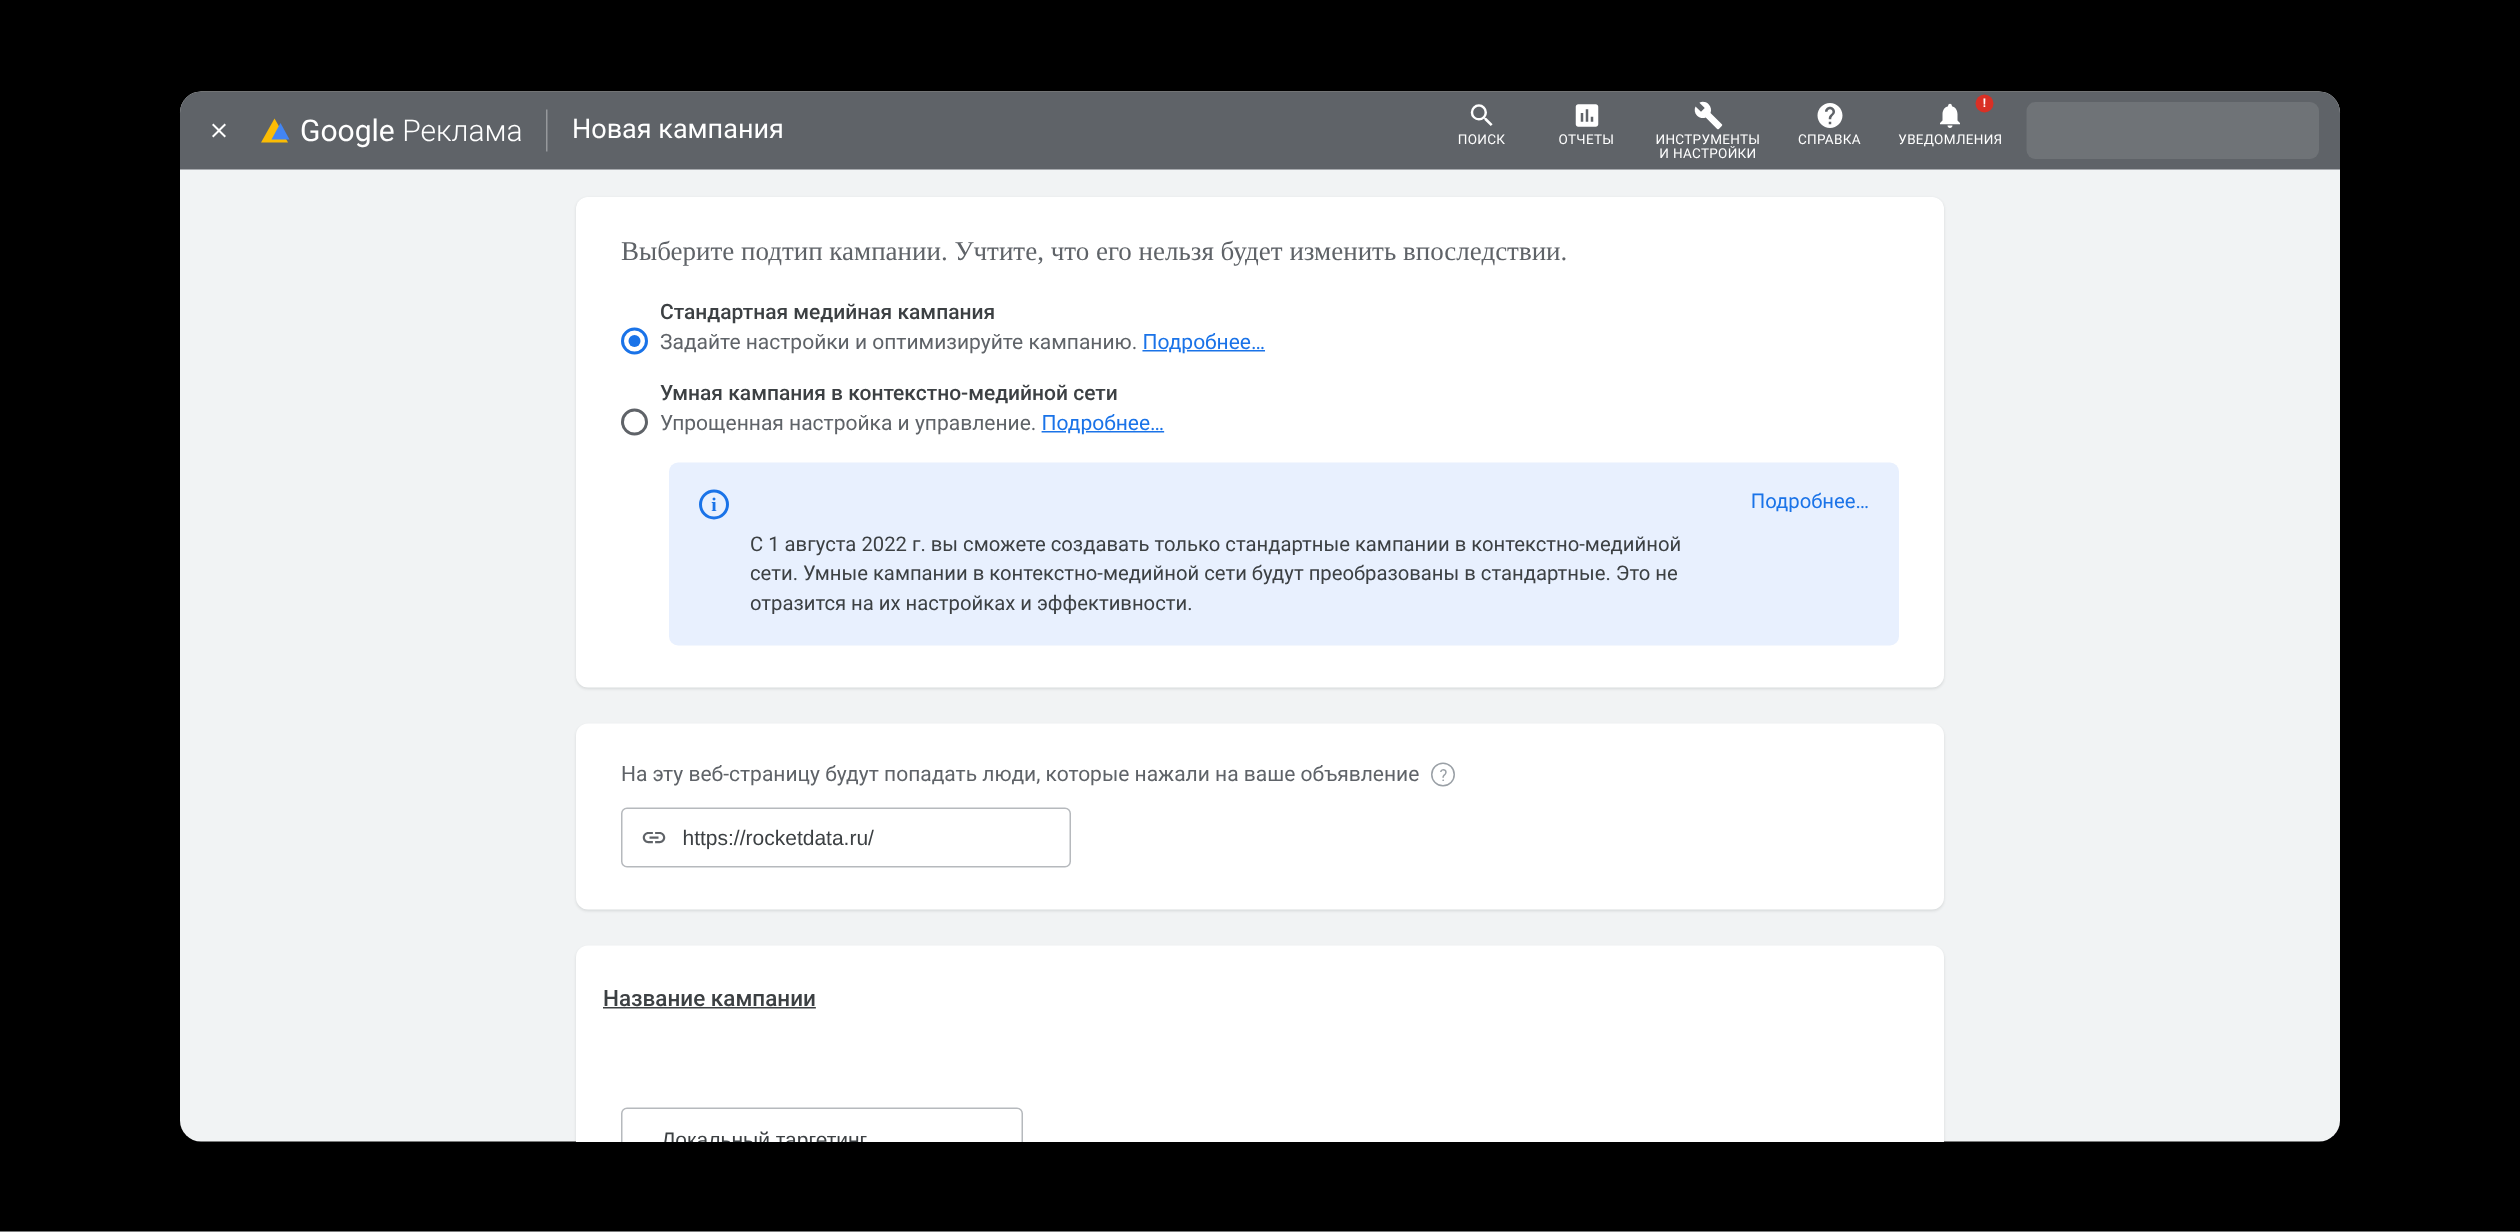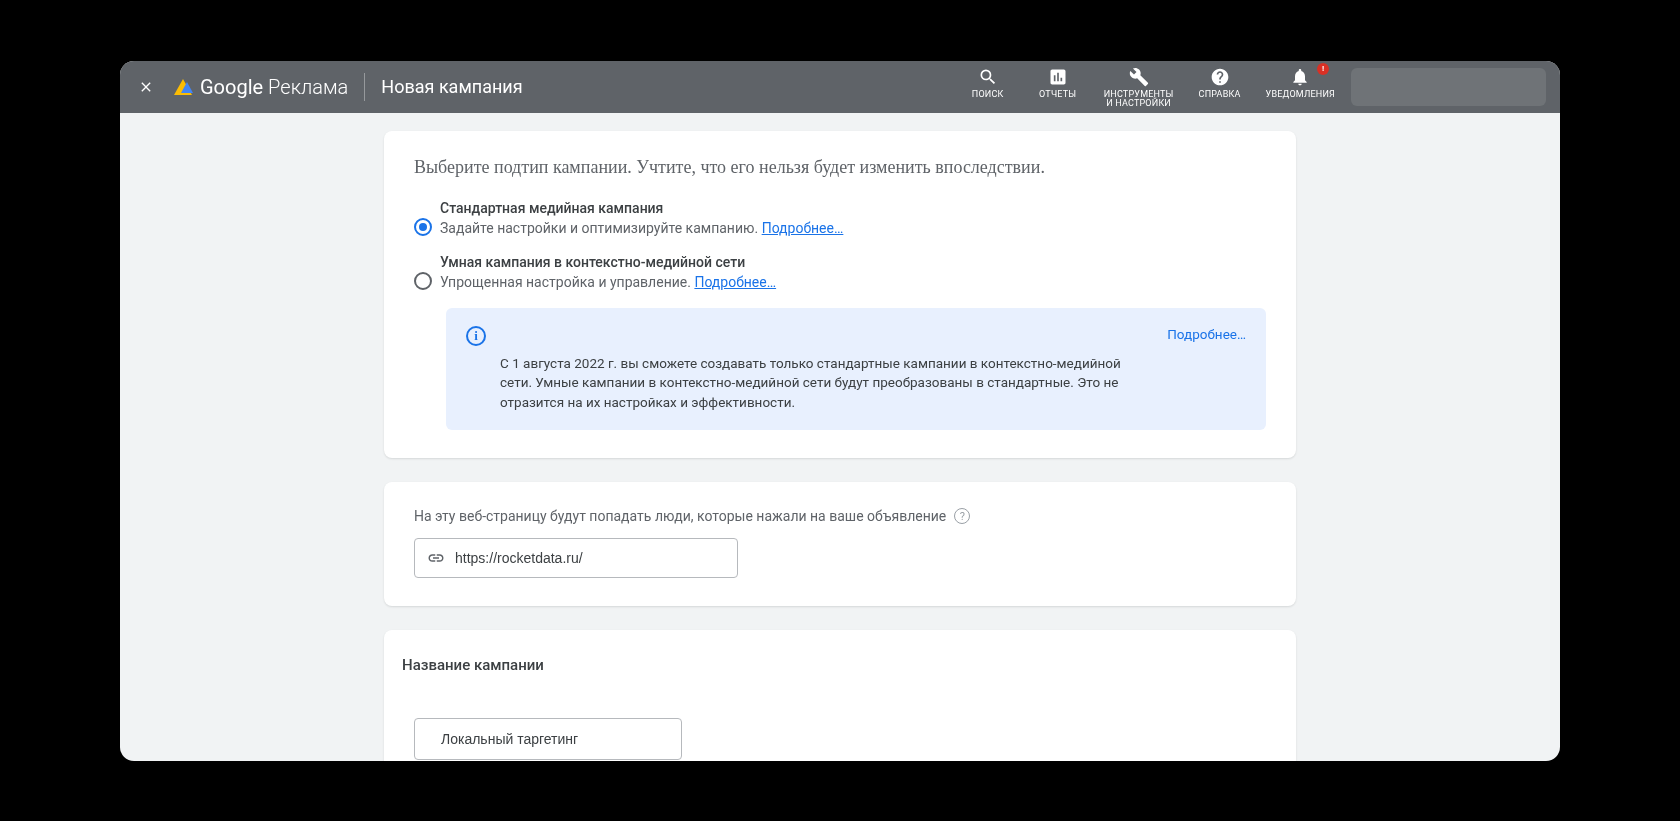--- a/index.html
+++ b/index.html
@@ -113,26 +113,26 @@
   }
   .info-text { font-size:13.5px; color:#3c4043; line-height:1.45; flex:1;margin-top:28px; }
   .info-more { font-size:13.5px; color:#1a73e8; cursor:pointer; white-space:nowrap; }
 
   .url-label-row { display:flex; align-items:flex-end; gap:8px; color:#5f6368; font-size:14px; margin-bottom:14px;}
   .help-ico { width:16px;height:16px;border:1.5px solid #9aa0a6;border-radius:50%;color:#9aa0a6;font-size:11px;display:flex;align-items:center;justify-content:center;cursor:pointer;}
 
   .url-input-wrap {
     display:flex;align-items:center;gap:10px;
     border:1px solid #b6b9bd;border-radius:4px;
-    padding:10px 12px; width:324px; font-size:14px; color:#3c4043;
+    padding:10px 12px; width:300px; font-size:14px; color:#3c4043;
   }
   .link-ico { width:18px;height:18px;display:flex;align-items:center;justify-content:center;color:#5f6368;}
   .url-input-wrap input { border:none;outline:none;font-size:14px;flex:1;color:#3c4043;background:transparent;}
 
-  .card-heading { font-size:15px; font-weight:500; color:#3c4043; margin-bottom:44px; margin-left:-12px;}
+  .card-heading { font-size:15px; font-weight:500; color:#3c4043; margin-bottom:64px; margin-left:-12px;text-decoration:underline;}
   .name-input {
     border:1px solid #b6b9bd;border-radius:4px;padding:12px 26px;font-size:14px;color:#3c4043;width:268px;
   }
   .name-input input { border:none;outline:none;font-size:14px;width:100%;background:transparent;color:#3c4043;}
 
   svg { display:block; }
 </style>
 </head>
 <body>
 

